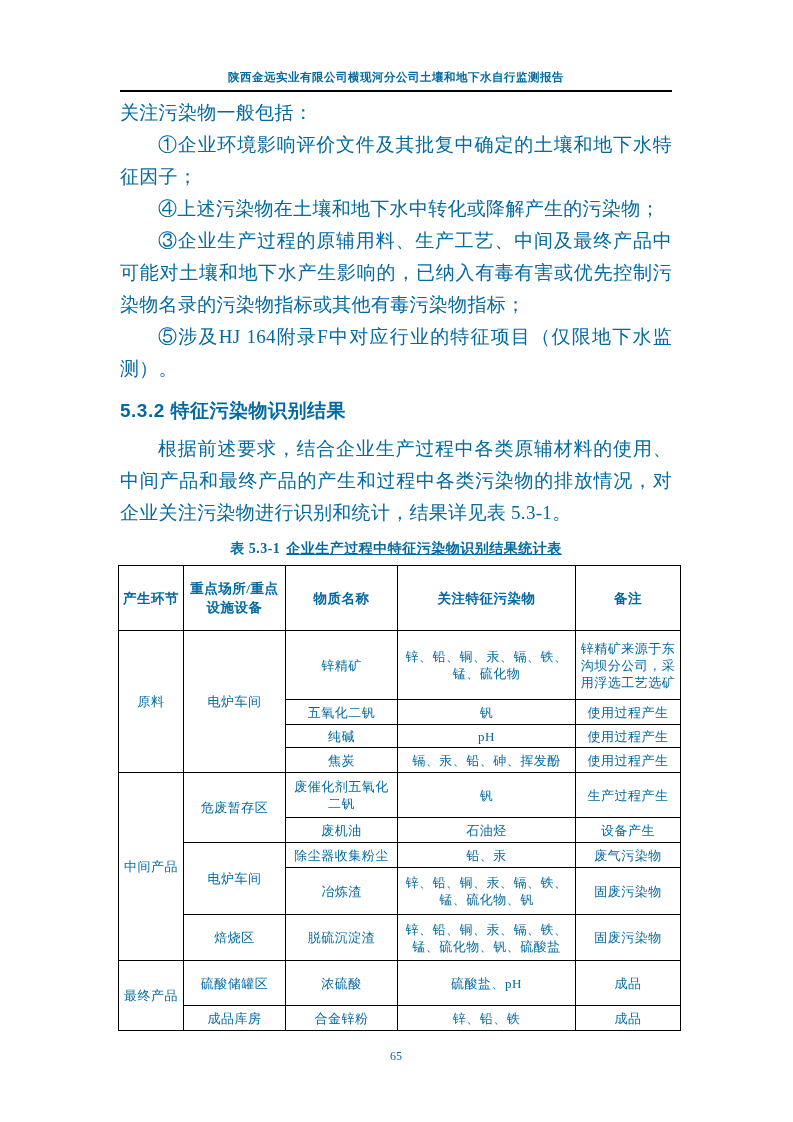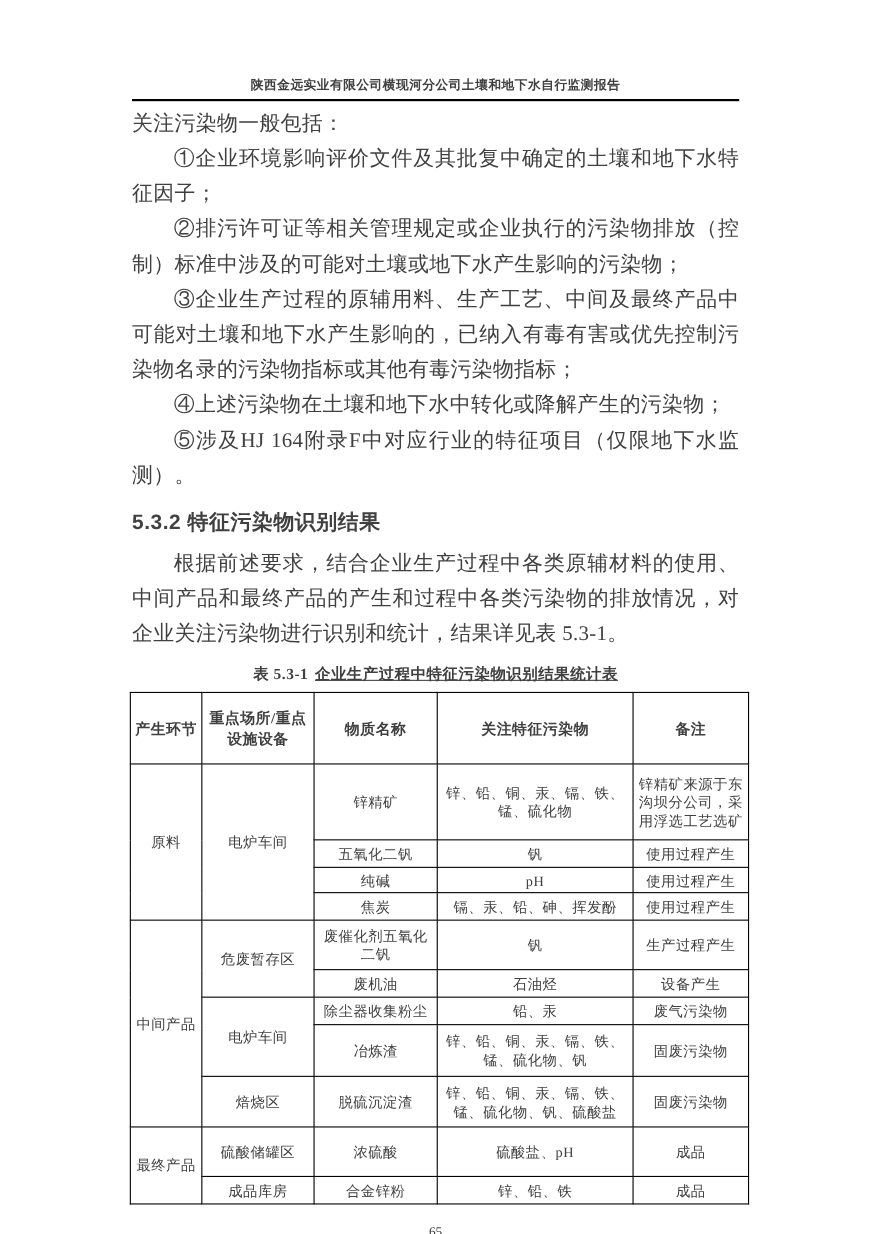--- a/index.html
+++ b/index.html
@@ -4,21 +4,21 @@
 <style>
   html, body { margin: 0; padding: 0; background: #ffffff; }
   .page {
     position: relative;
     width: 793px;
     height: 1122px;
     background: #ffffff;
     box-sizing: border-box;
     padding: 70px 121px 0 120px;
     font-family: "Liberation Serif", "DejaVu Serif", serif;
-    color: #404040;
+    color: #0369a1;
     overflow: hidden;
   }
   .running-header {
     text-align: center;
     font-size: 11.5px;
     font-weight: bold;
     letter-spacing: 0.5px;
     padding-bottom: 5px;
     border-bottom: 2px solid #000000;
   }
@@ -82,23 +82,22 @@
 
 <div class="page">
 
   <div class="running-header">
     <span>陕西金远实业有限公司横现河分公司土壤和地下水自行监测报告</span>
   </div>
 
   <div class="body-text">
     <p>关注污染物一般包括：</p>
     <p class="indent">①企业环境影响评价文件及其批复中确定的土壤和地下水特征因子；</p>
-    <p class="indent">②排污许可证等相关管理规定或企业执行的污染物排放（控制）标准中涉及的可能对土壤或地下水产生影响的污染物；</p>
+    <p class="indent">④上述污染物在土壤和地下水中转化或降解产生的污染物；</p>
     <p class="indent">③企业生产过程的原辅用料、生产工艺、中间及最终产品中可能对土壤和地下水产生影响的，已纳入有毒有害或优先控制污染物名录的污染物指标或其他有毒污染物指标；</p>
-    <p class="indent">④上述污染物在土壤和地下水中转化或降解产生的污染物；</p>
     <p class="indent">⑤涉及HJ 164附录F中对应行业的特征项目（仅限地下水监测）。</p>
 
     <div class="section-heading">5.3.2 特征污染物识别结果</div>
 
     <p class="indent">根据前述要求，结合企业生产过程中各类原辅材料的使用、中间产品和最终产品的产生和过程中各类污染物的排放情况，对企业关注污染物进行识别和统计，结果详见表 5.3-1。</p>
   </div>
 
   <div class="table-caption">
     <span class="cap-prefix">表 5.3-1</span><span class="cap-title">企业生产过程中特征污染物识别结果统计表</span>
   </div>

